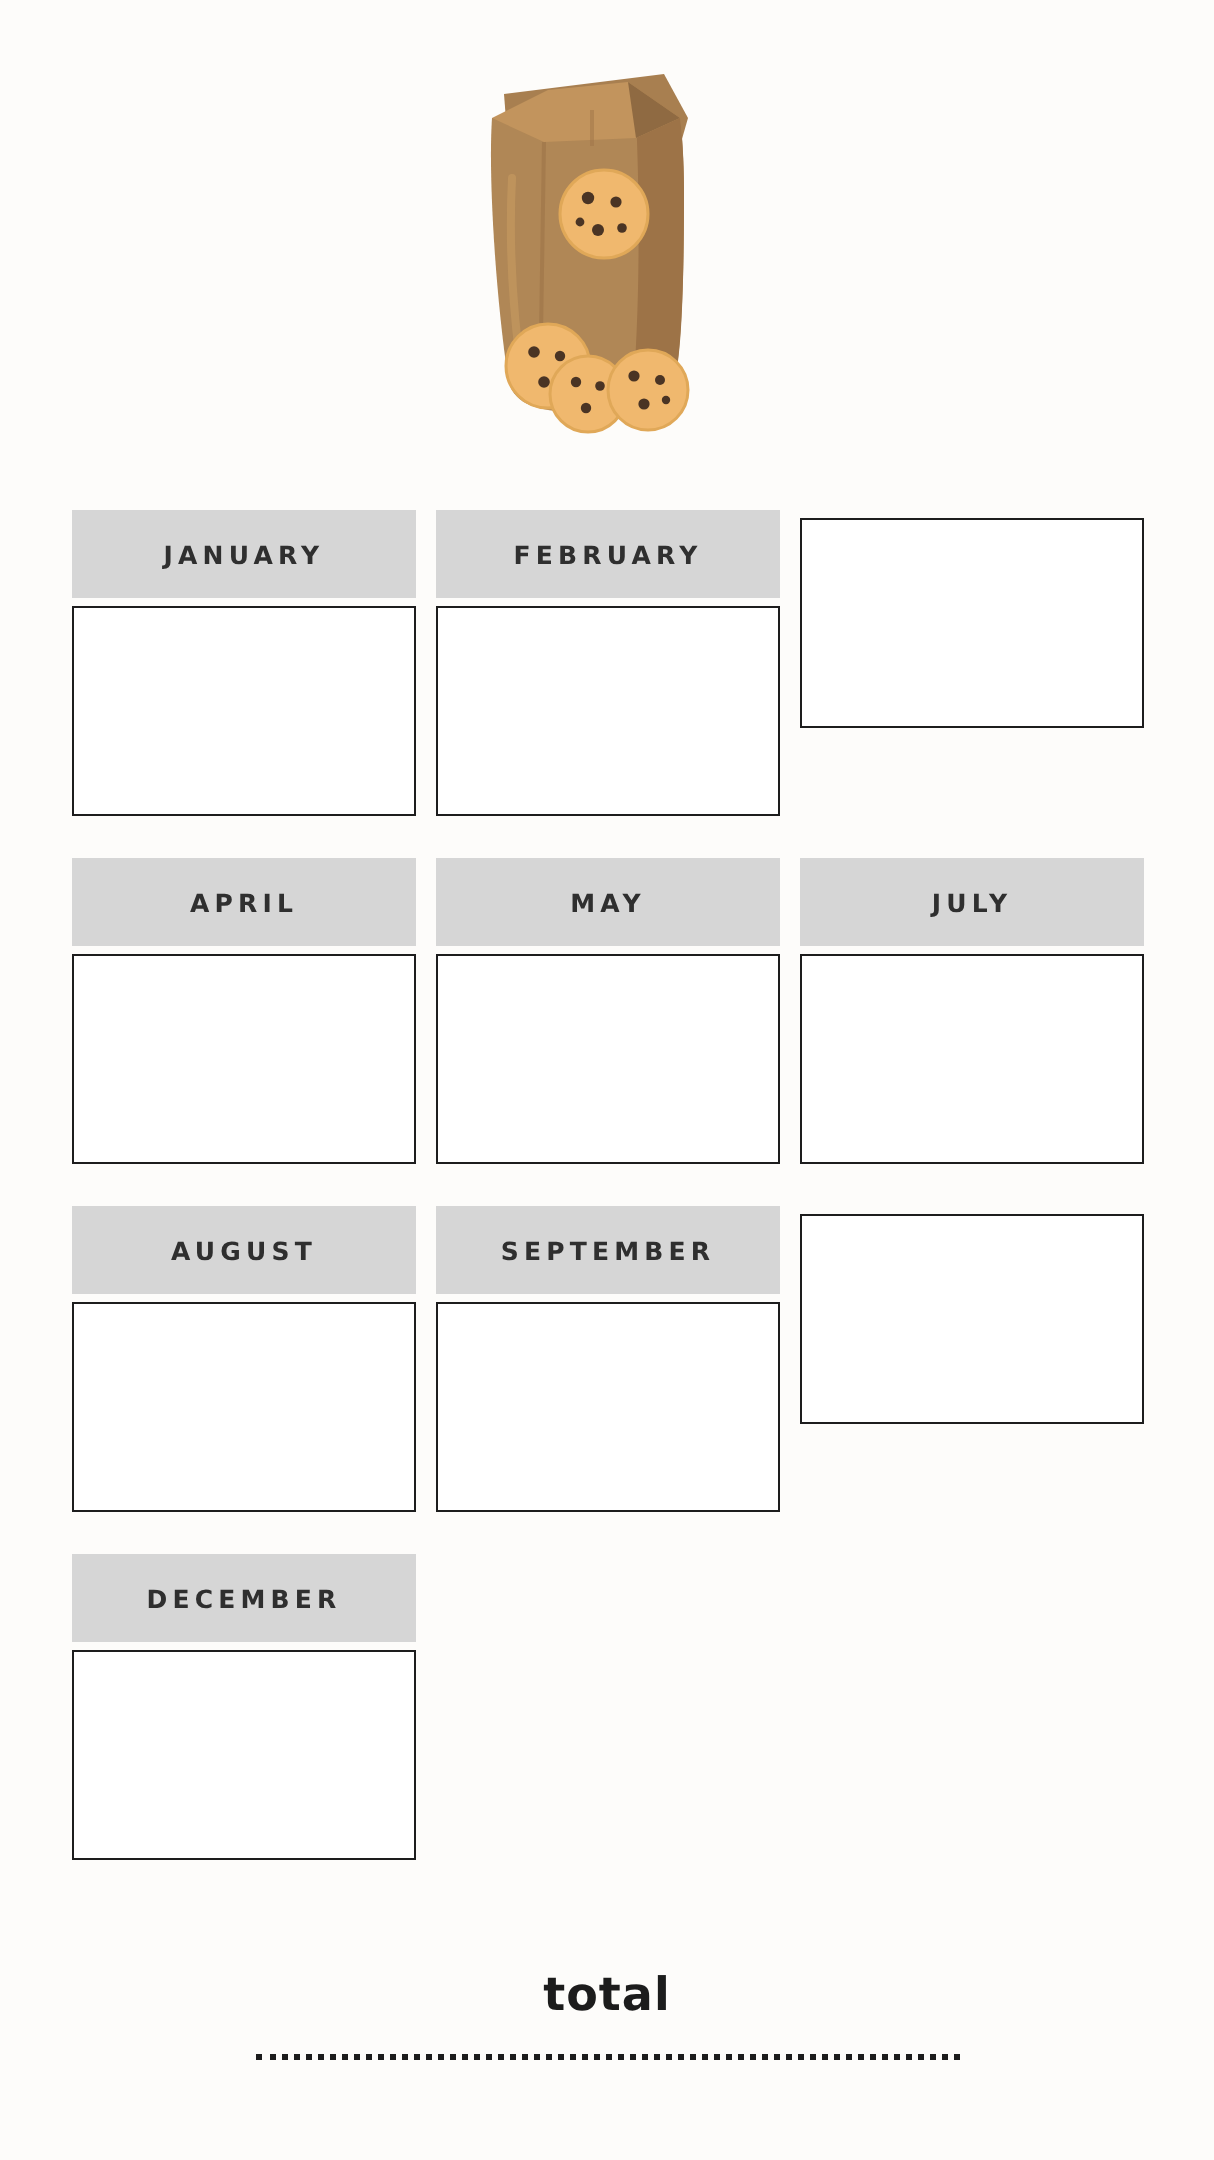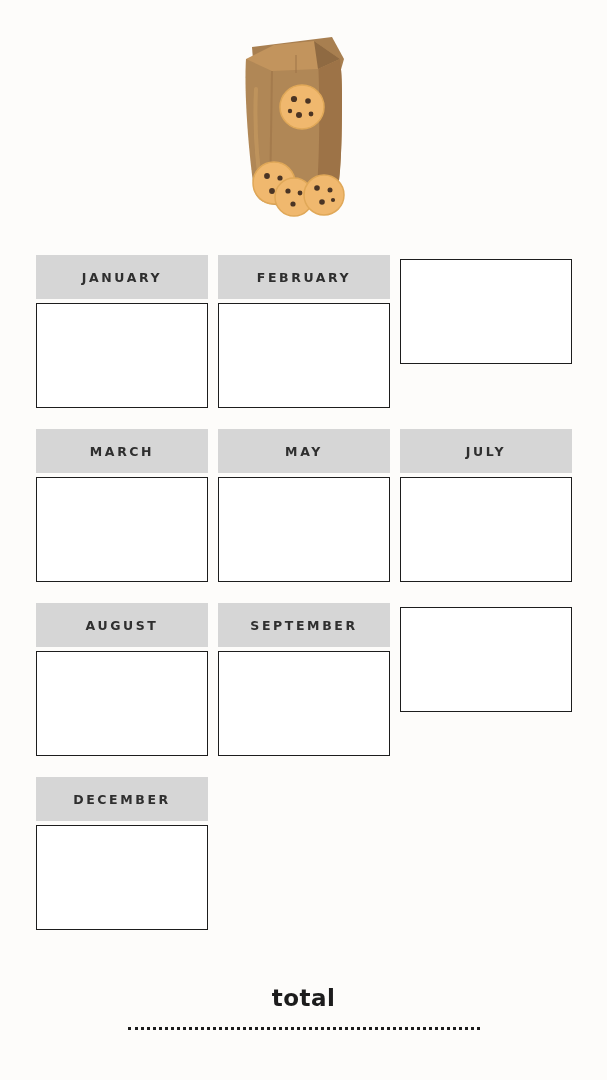--- a/index.html
+++ b/index.html
@@ -156,21 +156,21 @@
     <div class="month-cell">
       <div class="month-label">FEBRUARY</div>
       <div class="month-box"></div>
     </div>
 
     <div class="month-cell">
       <div class="month-box"></div>
     </div>
 
     <div class="month-cell">
-      <div class="month-label">MARCH</div>
+      <div class="month-label">APRIL</div>
       <div class="month-box"></div>
     </div>
 
     <div class="month-cell">
       <div class="month-label">MAY</div>
       <div class="month-box"></div>
     </div>
 
 
     <div class="month-cell">

